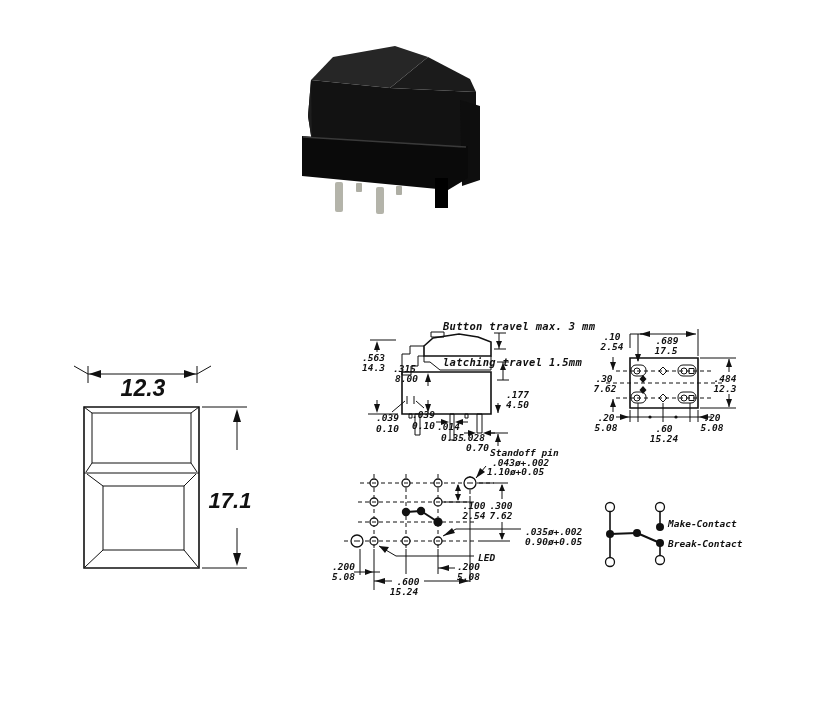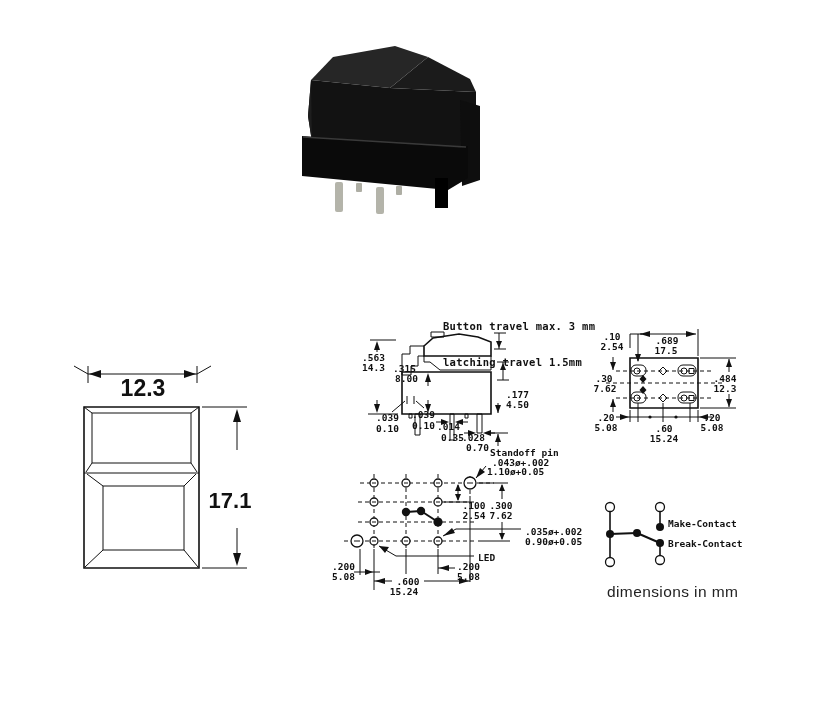--- a/index.html
+++ b/index.html
@@ -1,17 +1,17 @@
 <!DOCTYPE html>
 <html><head>
 <meta charset="utf-8">
 <style>
   html,body{margin:0;padding:0;background:#fff;}
   #stage{position:relative;width:827px;height:709px;background:#ffffff;overflow:hidden;
-         font-family:"DejaVu Sans Mono",monospace;}
+         font-family:"DejaVu Sans Mono",monospace;font-style:italic;}
   .abs{position:absolute;}
   svg{display:block;}
   svg line, svg path, svg rect, svg circle, svg polygon, svg polyline{vector-effect:non-scaling-stroke;}
   .tech{font-family:"DejaVu Sans Mono",monospace;font-size:9.5px;font-weight:bold;fill:#111;}
   .big{font-family:"Liberation Sans",sans-serif;font-size:23px;font-weight:bold;fill:#111;}
   .note{font-family:"DejaVu Sans Mono",monospace;font-size:10.5px;font-weight:bold;color:#111;
         line-height:12px;letter-spacing:0.3px;white-space:pre;}
   .units{font-family:"Liberation Sans",sans-serif;font-size:15.5px;color:#222;letter-spacing:0.4px;}
   .ol{stroke:#111;fill:none;stroke-width:1.6;}
   .thin{stroke:#111;fill:none;stroke-width:1;}
@@ -324,15 +324,14 @@
     <circle class="wht" cx="660" cy="507" r="4.5" stroke-width="1.6"></circle>
     <circle class="wht" cx="660" cy="560" r="4.5" stroke-width="1.6"></circle>
     <circle class="blk" cx="610" cy="534" r="4"></circle>
     <circle class="blk" cx="637" cy="533" r="4"></circle>
     <circle class="blk" cx="660" cy="527" r="4"></circle>
     <circle class="blk" cx="660" cy="543" r="4"></circle>
     <text class="tech" x="668" y="527">Make-Contact</text>
     <text class="tech" x="668" y="547">Break-Contact</text>
   </svg>
 
-  <div class="abs units" style="left:607px;top:583px">dimensions in mm</div>
 
 </div>
 
 </body></html>

